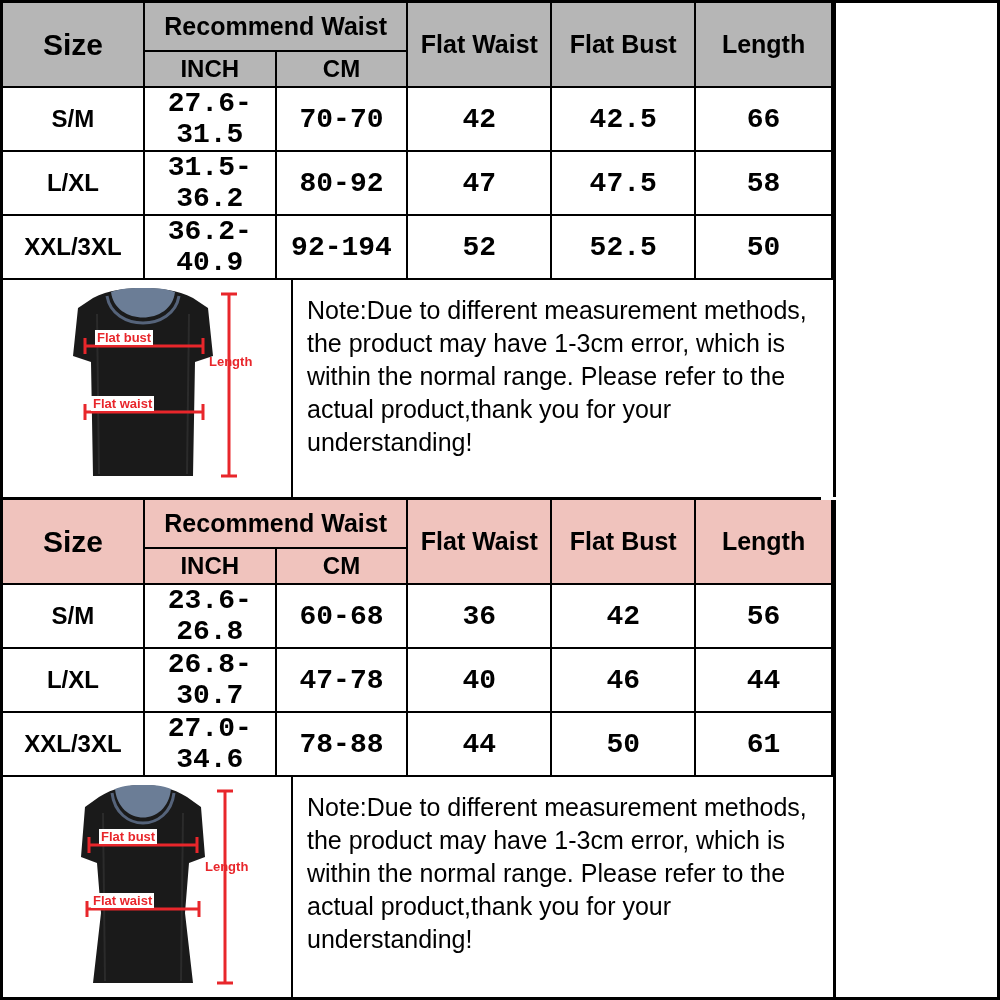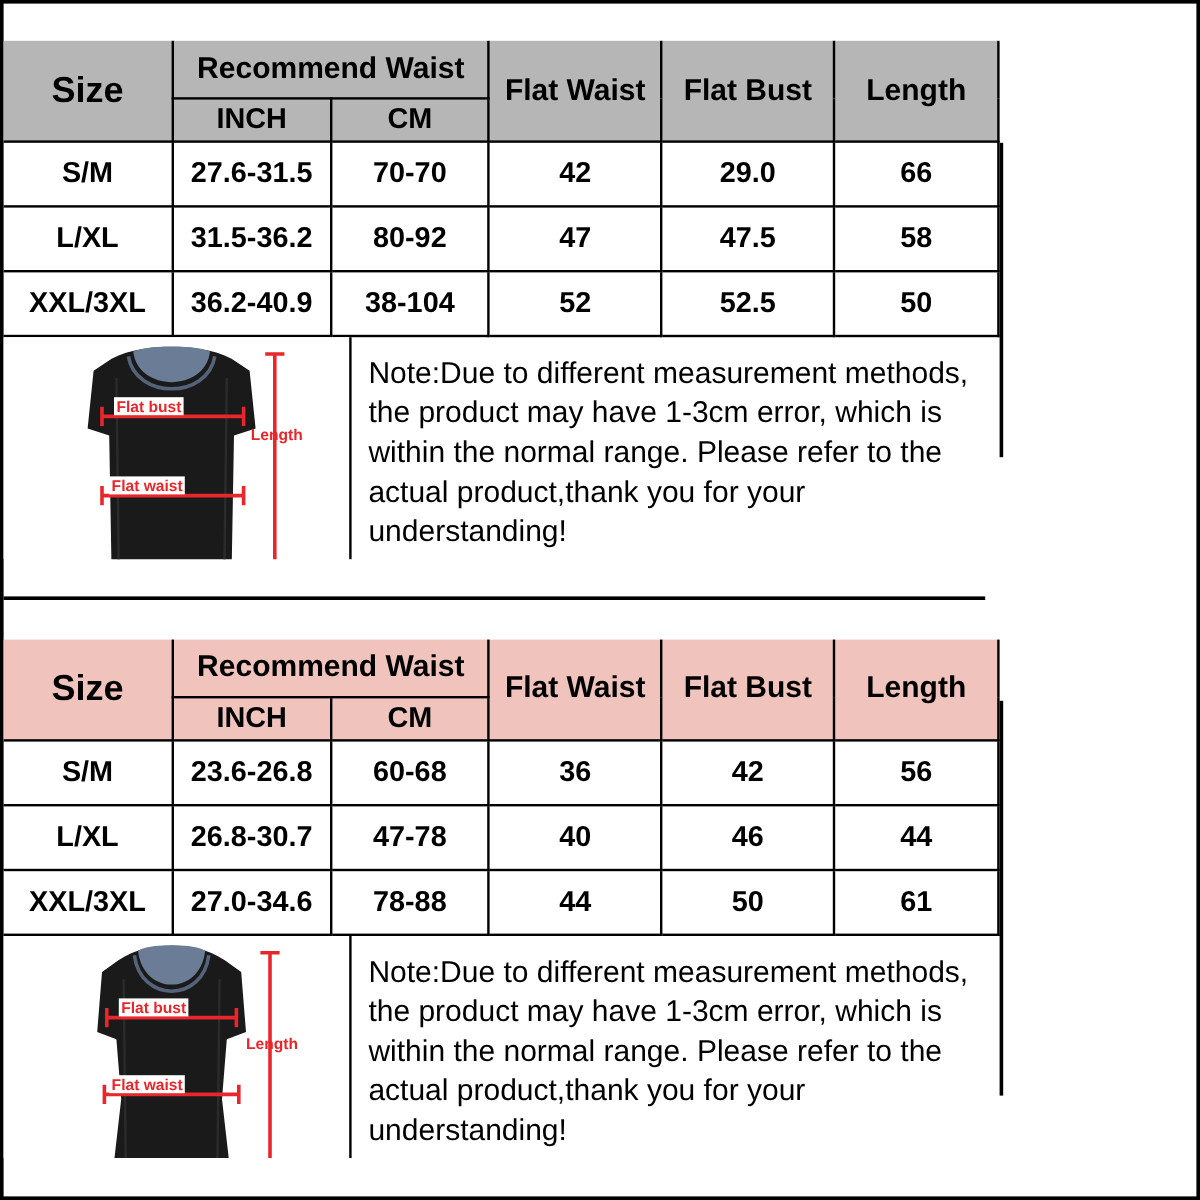--- a/index.html
+++ b/index.html
@@ -21,21 +21,20 @@
     box-sizing: border-box;
     border: 3px solid #000;
   }
   .panel {
     position: absolute;
     left: 0;
     width: 818px;
     box-sizing: border-box;
     display: flex;
     flex-direction: row;
-    align-items: center;
   }
   .panel-men { top: 0; height: 494px; }
   .panel-women { top: 494px; height: 500px; border-top: 3px solid #000; }
 
   .panel-body {
     width: 830px;
     box-sizing: border-box;
     display: flex;
     flex-direction: column;
   }
@@ -75,21 +74,21 @@
   table.size-table tr:first-child th {
     border-top: none;
   }
   .hdr-men { background: #b6b6b6; }
   .hdr-women { background: #f0c3bd; }
 
   .th-size { font-size: 30px; }
   .th-main { font-size: 25px; line-height: 1.1; }
   .th-unit { font-size: 24px; }
   .cell-size { font-size: 24px; }
-  .cell-val { font-size: 24px; font-weight: normal; }
+  .cell-val { font-size: 28px; font-weight: normal; font-family: Liberation Mono, monospace; }
 
   .row-h1 { height: 48px; }
   .row-h2 { height: 36px; }
   .row-data { height: 54px; }
 
   .note-row {
     display: flex;
     flex-direction: row;
     flex: 1;
     box-sizing: border-box;
@@ -151,35 +150,35 @@
         </tr>
         <tr class="row-h2">
           <th class="hdr-men th-unit">INCH</th>
           <th class="hdr-men th-unit">CM</th>
         </tr>
         <tr class="row-data">
           <td class="cell-size">S/M</td>
           <td class="cell-val">27.6-31.5</td>
           <td class="cell-val">70-70</td>
           <td class="cell-val">42</td>
-          <td class="cell-val">29.0</td>
+          <td class="cell-val">42.5</td>
           <td class="cell-val">66</td>
         </tr>
         <tr class="row-data">
           <td class="cell-size">L/XL</td>
           <td class="cell-val">31.5-36.2</td>
           <td class="cell-val">80-92</td>
           <td class="cell-val">47</td>
           <td class="cell-val">47.5</td>
           <td class="cell-val">58</td>
         </tr>
         <tr class="row-data">
           <td class="cell-size">XXL/3XL</td>
           <td class="cell-val">36.2-40.9</td>
-          <td class="cell-val">38-104</td>
+          <td class="cell-val">92-194</td>
           <td class="cell-val">52</td>
           <td class="cell-val">52.5</td>
           <td class="cell-val">50</td>
         </tr>
       </tbody>
         </table>
 
       <div class="note-row">
         <div class="img-cell">
           <div class="vest-wrap">

